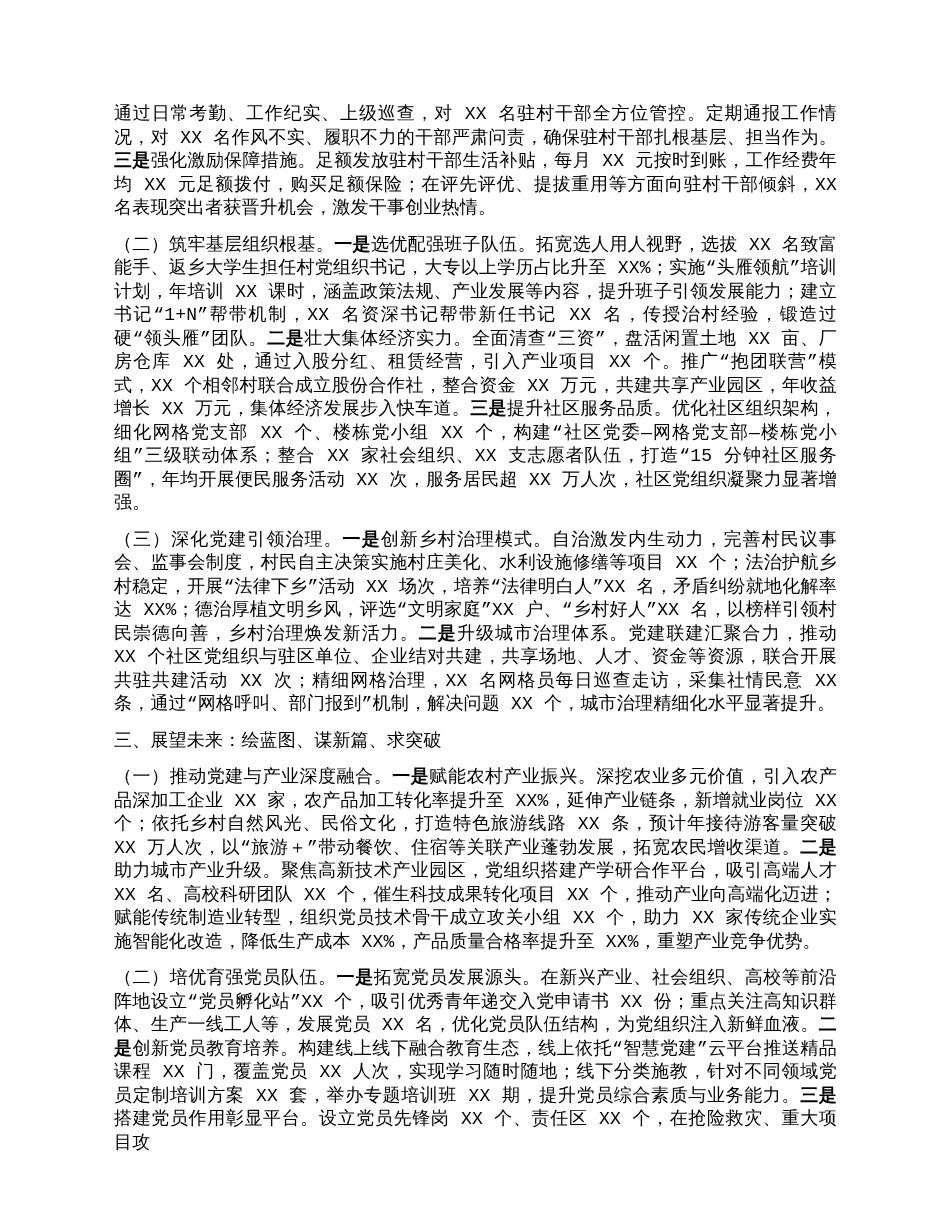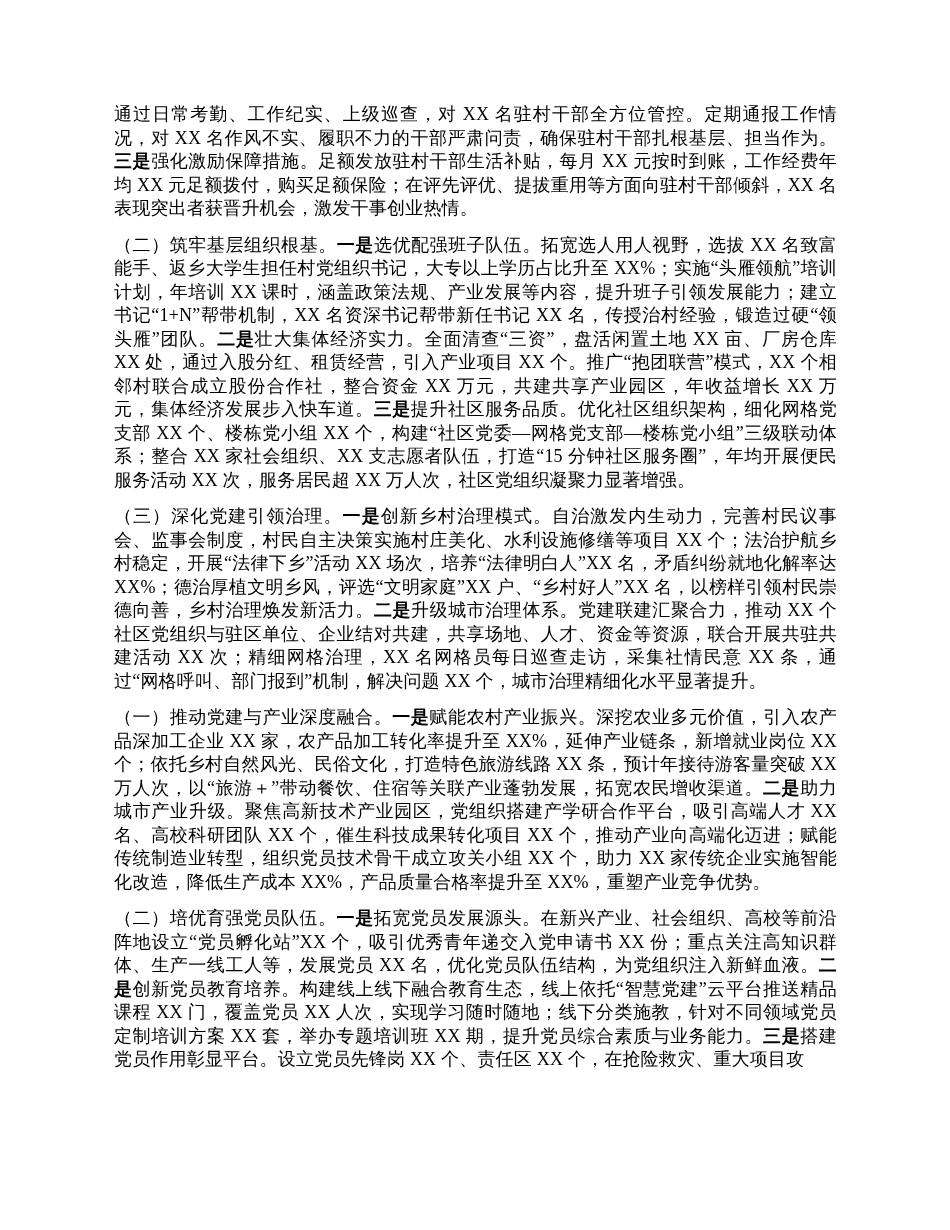--- a/index.html
+++ b/index.html
@@ -32,20 +32,21 @@
     text-align: left;
   }
   .run.bold {
     font-weight: bold;
   }
 </style>
 </head>
 <body style="background: rgb(255, 255, 255);">
 
 <div class="page">
-  <div id="doc" style="color: rgb(0, 0, 0);">
+  <div id="doc" style="color: rgb(0, 0, 0); font-family: Liberation Mono, monospace;">
       <p class="para"><span class="run">通过日常考勤、工作纪实、上级巡查，对 XX 名驻村干部全方位管控。定期通报工作情况，对 XX 名作风不实、履职不力的干部严肃问责，确保驻村干部扎根基层、担当作为。</span><span class="run bold">三是</span><span class="run">强化激励保障措施。足额发放驻村干部生活补贴，每月 XX 元按时到账，工作经费年均 XX 元足额拨付，购买足额保险；在评先评优、提拔重用等方面向驻村干部倾斜，XX 名表现突出者获晋升机会，激发干事创业热情。</span></p>
       <p class="para"><span class="run">（二）筑牢基层组织根基。</span><span class="run bold">一是</span><span class="run">选优配强班子队伍。拓宽选人用人视野，选拔 XX 名致富能手、返乡大学生担任村党组织书记，大专以上学历占比升至 XX%；实施“头雁领航”培训计划，年培训 XX 课时，涵盖政策法规、产业发展等内容，提升班子引领发展能力；建立书记“1+N”帮带机制，XX 名资深书记帮带新任书记 XX 名，传授治村经验，锻造过硬“领头雁”团队。</span><span class="run bold">二是</span><span class="run">壮大集体经济实力。全面清查“三资”，盘活闲置土地 XX 亩、厂房仓库 XX 处，通过入股分红、租赁经营，引入产业项目 XX 个。推广“抱团联营”模式，XX 个相邻村联合成立股份合作社，整合资金 XX 万元，共建共享产业园区，年收益增长 XX 万元，集体经济发展步入快车道。</span><span class="run bold">三是</span><span class="run">提升社区服务品质。优化社区组织架构，细化网格党支部 XX 个、楼栋党小组 XX 个，构建“社区党委—网格党支部—楼栋党小组”三级联动体系；整合 XX 家社会组织、XX 支志愿者队伍，打造“15 分钟社区服务圈”，年均开展便民服务活动 XX 次，服务居民超 XX 万人次，社区党组织凝聚力显著增强。</span></p>
       <p class="para"><span class="run">（三）深化党建引领治理。</span><span class="run bold">一是</span><span class="run">创新乡村治理模式。自治激发内生动力，完善村民议事会、监事会制度，村民自主决策实施村庄美化、水利设施修缮等项目 XX 个；法治护航乡村稳定，开展“法律下乡”活动 XX 场次，培养“法律明白人”XX 名，矛盾纠纷就地化解率达 XX%；德治厚植文明乡风，评选“文明家庭”XX 户、“乡村好人”XX 名，以榜样引领村民崇德向善，乡村治理焕发新活力。</span><span class="run bold">二是</span><span class="run">升级城市治理体系。党建联建汇聚合力，推动 XX 个社区党组织与驻区单位、企业结对共建，共享场地、人才、资金等资源，联合开展共驻共建活动 XX 次；精细网格治理，XX 名网格员每日巡查走访，采集社情民意 XX 条，通过“网格呼叫、部门报到”机制，解决问题 XX 个，城市治理精细化水平显著提升。</span></p>
+      <p class="para heading"><span class="run">三、展望未来：绘蓝图、谋新篇、求突破</span></p>
       <p class="para"><span class="run">（一）推动党建与产业深度融合。</span><span class="run bold">一是</span><span class="run">赋能农村产业振兴。深挖农业多元价值，引入农产品深加工企业 XX 家，农产品加工转化率提升至 XX%，延伸产业链条，新增就业岗位 XX 个；依托乡村自然风光、民俗文化，打造特色旅游线路 XX 条，预计年接待游客量突破 XX 万人次，以“旅游＋”带动餐饮、住宿等关联产业蓬勃发展，拓宽农民增收渠道。</span><span class="run bold">二是</span><span class="run">助力城市产业升级。聚焦高新技术产业园区，党组织搭建产学研合作平台，吸引高端人才 XX 名、高校科研团队 XX 个，催生科技成果转化项目 XX 个，推动产业向高端化迈进；赋能传统制造业转型，组织党员技术骨干成立攻关小组 XX 个，助力 XX 家传统企业实施智能化改造，降低生产成本 XX%，产品质量合格率提升至 XX%，重塑产业竞争优势。</span></p>
       <p class="para"><span class="run">（二）培优育强党员队伍。</span><span class="run bold">一是</span><span class="run">拓宽党员发展源头。在新兴产业、社会组织、高校等前沿阵地设立“党员孵化站”XX 个，吸引优秀青年递交入党申请书 XX 份；重点关注高知识群体、生产一线工人等，发展党员 XX 名，优化党员队伍结构，为党组织注入新鲜血液。</span><span class="run bold">二是</span><span class="run">创新党员教育培养。构建线上线下融合教育生态，线上依托“智慧党建”云平台推送精品课程 XX 门，覆盖党员 XX 人次，实现学习随时随地；线下分类施教，针对不同领域党员定制培训方案 XX 套，举办专题培训班 XX 期，提升党员综合素质与业务能力。</span><span class="run bold">三是</span><span class="run">搭建党员作用彰显平台。设立党员先锋岗 XX 个、责任区 XX 个，在抢险救灾、重大项目攻</span></p>
     </div>
 </div>
 
 </body></html>

